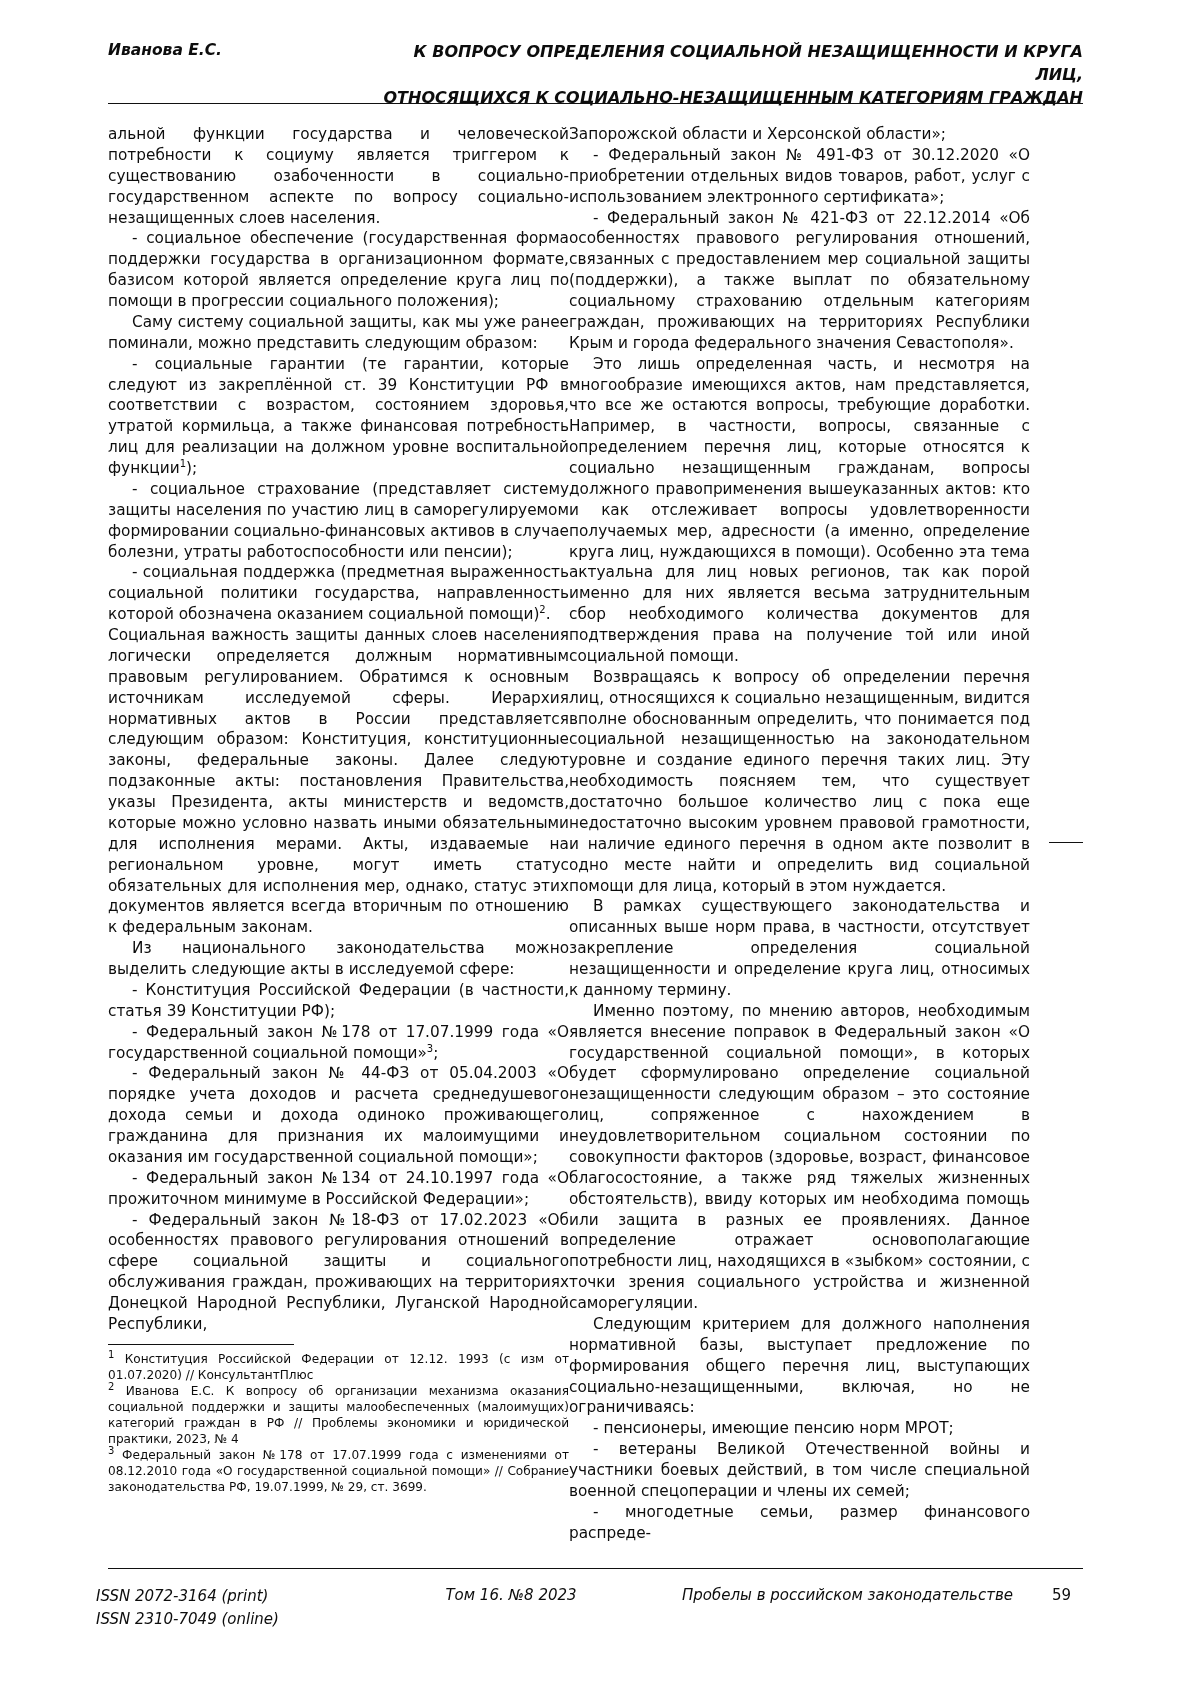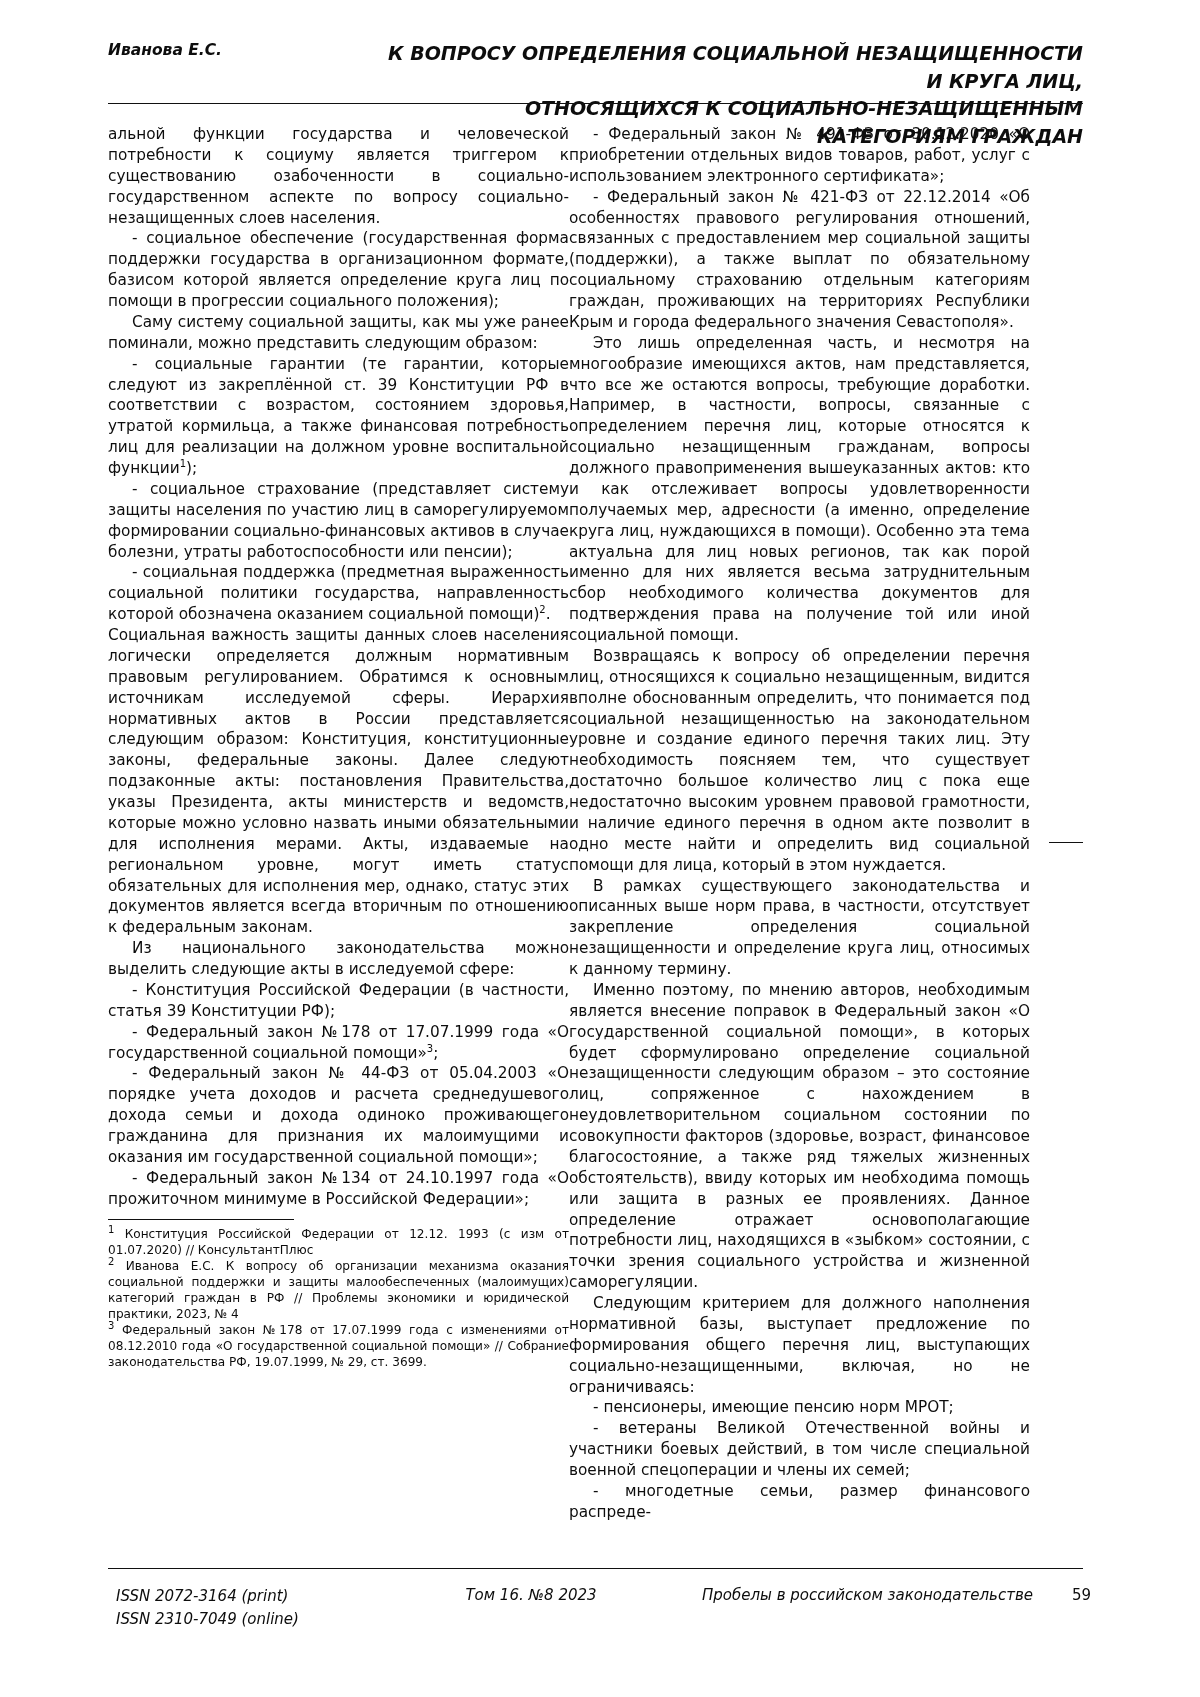--- a/index.html
+++ b/index.html
@@ -33,21 +33,21 @@
   .header-author {
     font-style: italic;
     font-weight: bold;
     font-size: 15.5px;
     white-space: nowrap;
     padding-top: 1px;
   }
   .header-title {
     font-style: italic;
     font-weight: bold;
-    font-size: 19px;
+    font-size: 16px;
     text-align: right;
     line-height: 1.45;
     max-width: 700px;
   }
   .header-rule {
     position: absolute;
     left: 108px;
     top: 103px;
     width: 975px;
     height: 1px;
@@ -109,21 +109,21 @@
   .footer-rule {
     position: absolute;
     left: 108px;
     top: 1568px;
     width: 975px;
     height: 1px;
     background: #111;
   }
   .footer {
     position: absolute;
-    left: 116px;
+    left: 96px;
     top: 1585px;
     width: 975px;
     display: flex;
     align-items: flex-start;
     font-style: italic;
     font-size: 15px;
   }
   .footer-issn {
     width: 300px;
     line-height: 1.5;
@@ -172,29 +172,31 @@
       <p class="par indent">Саму систему социальной защиты, как мы уже ранее поминали, можно представить следующим образом:</p>
       <p class="par indent"><span>- социальные гарантии (те гарантии, которые следуют из закреплённой ст. 39 Конституции РФ в соответствии с возрастом, состоянием здоровья, утратой кормильца, а также финансовая потребность лиц для реализации на должном уровне воспитальной функции</span><sup>1</sup><span>);</span></p>
       <p class="par indent">- социальное страхование (представляет систему защиты населения по участию лиц в саморегулируемом формировании социально-финансовых активов в случае болезни, утраты работоспособности или пенсии);</p>
       <p class="par indent"><span>- социальная поддержка (предметная выраженность социальной политики государства, направленность которой обозначена оказанием социальной помощи)</span><sup>2</sup><span>.</span></p>
       <p class="par">Социальная важность защиты данных слоев населения логически определяется должным нормативным правовым регулированием. Обратимся к основным источникам исследуемой сферы. Иерархия нормативных актов в России представляется следующим образом: Конституция, конституционные законы, федеральные законы. Далее следуют подзаконные акты: постановления Правительства, указы Президента, акты министерств и ведомств, которые можно условно назвать иными обязательными для исполнения мерами. Акты, издаваемые на региональном уровне, могут иметь статус обязательных для исполнения мер, однако, статус этих документов является всегда вторичным по отношению к федеральным законам.</p>
       <p class="par indent">Из национального законодательства можно выделить следующие акты в исследуемой сфере:</p>
       <p class="par indent">- Конституция Российской Федерации (в частности, статья 39 Конституции РФ);</p>
       <p class="par indent"><span>- Федеральный закон №178 от 17.07.1999 года «О государственной социальной помощи»</span><sup>3</sup><span>;</span></p>
       <p class="par indent">- Федеральный закон № 44-ФЗ от 05.04.2003 «О порядке учета доходов и расчета среднедушевого дохода семьи и дохода одиноко проживающего гражданина для признания их малоимущими и оказания им государственной социальной помощи»;</p>
       <p class="par indent">- Федеральный закон №134 от 24.10.1997 года «О прожиточном минимуме в Российской Федерации»;</p>
+      <p class="par indent">- Федеральный закон №18-ФЗ от 17.02.2023 «Об особенностях правового регулирования отношений в сфере социальной защиты и социального обслуживания граждан, проживающих на территориях Донецкой Народной Республики, Луганской Народной Республики,</p>
 
       <div class="footnote-rule"></div>
 
       <p class="footnote"><sup>1</sup> <span>Конституция Российской Федерации от 12.12. 1993 (с изм от 01.07.2020) // КонсультантПлюс</span></p>
       <p class="footnote"><sup>2</sup> <span>Иванова Е.С. К вопросу об организации механизма оказания социальной поддержки и защиты малообеспеченных (малоимущих) категорий граждан в РФ // Проблемы экономики и юридической практики, 2023, № 4</span></p>
       <p class="footnote"><sup>3</sup> <span>Федеральный закон №178 от 17.07.1999 года с изменениями от 08.12.2010 года «О государственной социальной помощи» // Собрание законодательства РФ, 19.07.1999, № 29, ст. 3699.</span></p>
     </div>
 
     <div class="col">
+      <p class="par">Запорожской области и Херсонской области»;</p>
       <p class="par indent">- Федеральный закон № 491-ФЗ от 30.12.2020 «О приобретении отдельных видов товаров, работ, услуг с использованием электронного сертификата»;</p>
       <p class="par indent">- Федеральный закон № 421-ФЗ от 22.12.2014 «Об особенностях правового регулирования отношений, связанных с предоставлением мер социальной защиты (поддержки), а также выплат по обязательному социальному страхованию отдельным категориям граждан, проживающих на территориях Республики Крым и города федерального значения Севастополя».</p>
       <p class="par indent">Это лишь определенная часть, и несмотря на многообразие имеющихся актов, нам представляется, что все же остаются вопросы, требующие доработки. Например, в частности, вопросы, связанные с определением перечня лиц, которые относятся к социально незащищенным гражданам, вопросы должного правоприменения вышеуказанных актов: кто и как отслеживает вопросы удовлетворенности получаемых мер, адресности (а именно, определение круга лиц, нуждающихся в помощи). Особенно эта тема актуальна для лиц новых регионов, так как порой именно для них является весьма затруднительным сбор необходимого количества документов для подтверждения права на получение той или иной социальной помощи.</p>
       <p class="par indent">Возвращаясь к вопросу об определении перечня лиц, относящихся к социально незащищенным, видится вполне обоснованным определить, что понимается под социальной незащищенностью на законодательном уровне и создание единого перечня таких лиц. Эту необходимость поясняем тем, что существует достаточно большое количество лиц с пока еще недостаточно высоким уровнем правовой грамотности, и наличие единого перечня в одном акте позволит в одно месте найти и определить вид социальной помощи для лица, который в этом нуждается.</p>
       <p class="par indent">В рамках существующего законодательства и описанных выше норм права, в частности, отсутствует закрепление определения социальной незащищенности и определение круга лиц, относимых к данному термину.</p>
       <p class="par indent">Именно поэтому, по мнению авторов, необходимым является внесение поправок в Федеральный закон «О государственной социальной помощи», в которых будет сформулировано определение социальной незащищенности следующим образом – это состояние лиц, сопряженное с нахождением в неудовлетворительном социальном состоянии по совокупности факторов (здоровье, возраст, финансовое благосостояние, а также ряд тяжелых жизненных обстоятельств), ввиду которых им необходима помощь или защита в разных ее проявлениях. Данное определение отражает основополагающие потребности лиц, находящихся в «зыбком» состоянии, с точки зрения социального устройства и жизненной саморегуляции.</p>
       <p class="par indent">Следующим критерием для должного наполнения нормативной базы, выступает предложение по формирования общего перечня лиц, выступающих социально-незащищенными, включая, но не ограничиваясь:</p>
       <p class="par indent">- пенсионеры, имеющие пенсию норм МРОТ;</p>
       <p class="par indent">- ветераны Великой Отечественной войны и участники боевых действий, в том числе специальной военной спецоперации и члены их семей;</p>
       <p class="par indent">- многодетные семьи, размер финансового распреде-</p>

